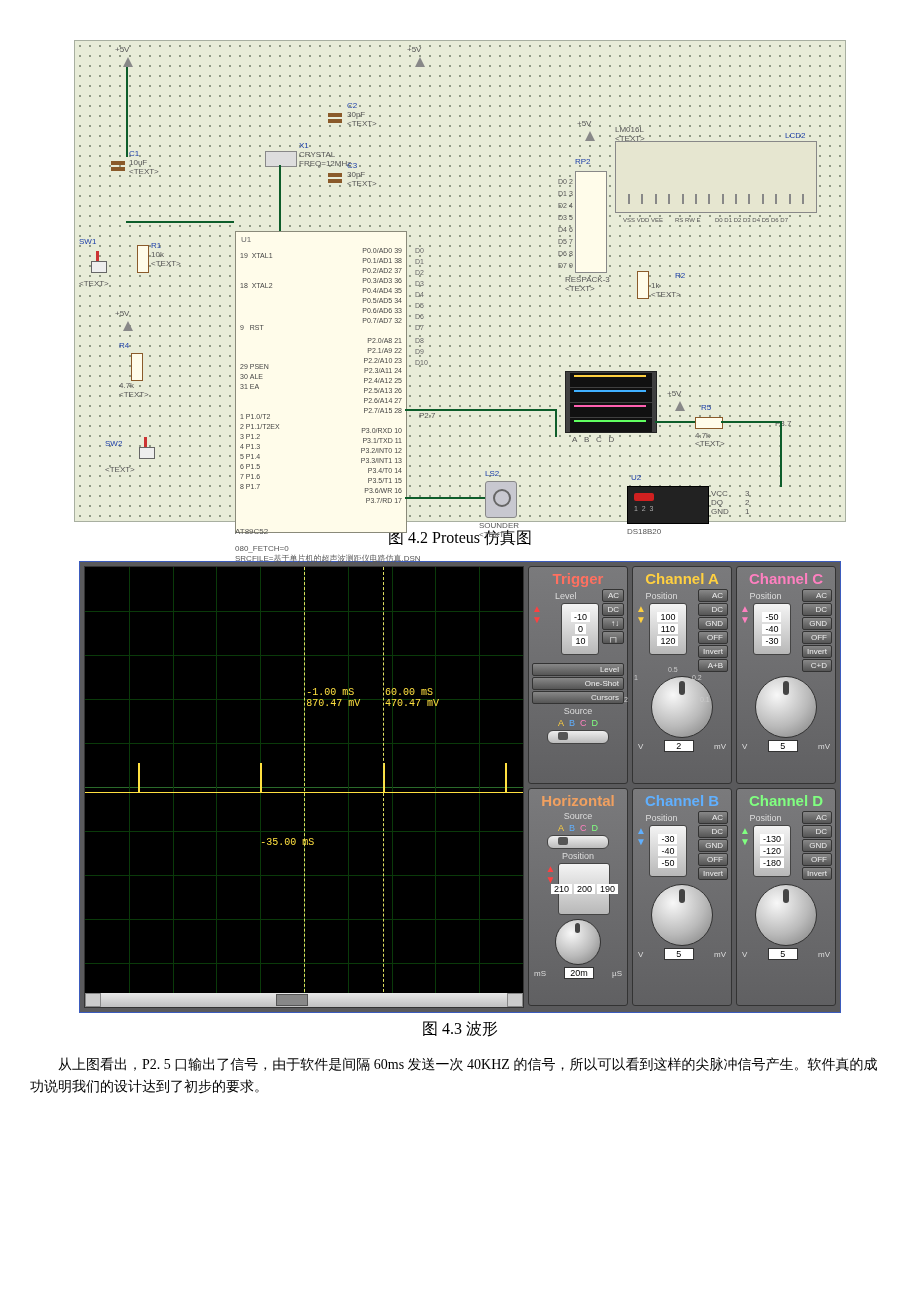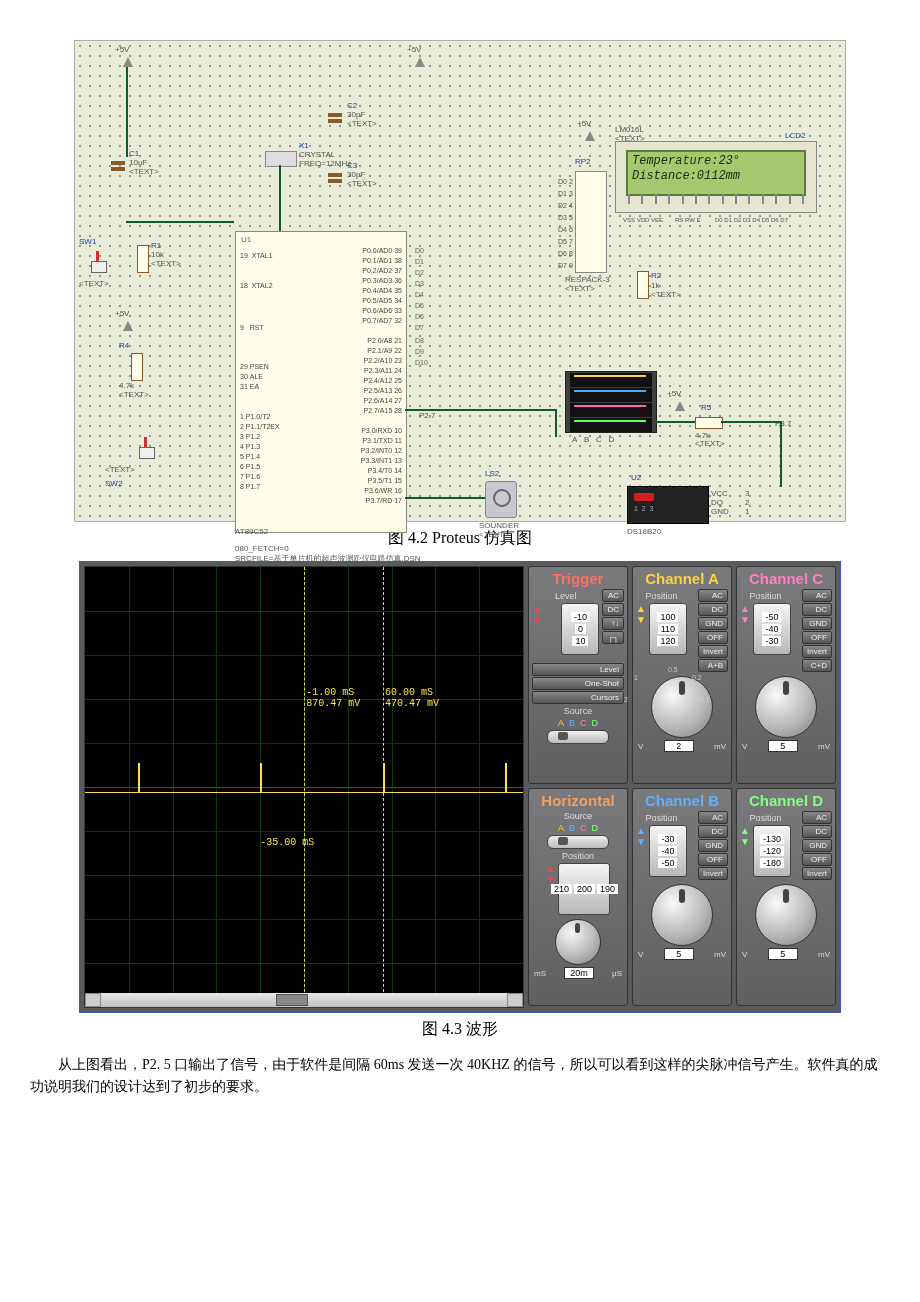--- a/index.html
+++ b/index.html
@@ -346,24 +346,20 @@
       <div class="rr">1</div>
     </div>
     <div class="lbl lbl-c" style="left:500px; top:116px;">RP2</div>
     <div class="lbl" style="left:490px; top:234px;">RESPACK-3</div>
     <div class="lbl" style="left:490px; top:243px;">&lt;TEXT&gt;</div>
 
     <div class="lbl" style="left:540px; top:84px;">LM016L</div>
     <div class="lbl lbl-c" style="left:710px; top:90px;">LCD2</div>
     <div class="lbl" style="left:540px; top:93px;">&lt;TEXT&gt;</div>
     <div class="lcd-board">
-      <div class="lcd-screen">
-        <div>Temperature:23°</div>
-        <div>Distance:0112mm</div>
-      </div>
       <div class="lcd-pins">
         <span></span>
           <span></span>
           <span></span>
           <span></span>
           <span></span>
           <span></span>
           <span></span>
           <span></span>
         <span></span>
@@ -372,21 +368,21 @@
           <span></span>
           <span></span>
           <span></span>
       </div>
     </div>
     <div class="lbl" style="left:548px; top:176px; font-size:6px;">VSS&nbsp;VDD&nbsp;VEE</div>
     <div class="lbl" style="left:600px; top:176px; font-size:6px;">RS&nbsp;RW&nbsp;E</div>
     <div class="lbl" style="left:640px; top:176px; font-size:6px;">D0&nbsp;D1&nbsp;D2&nbsp;D3&nbsp;D4&nbsp;D5&nbsp;D6&nbsp;D7</div>
 
     <div class="res" style="left:562px; top:230px;"></div>
-    <div class="lbl lbl-c" style="left:576px; top:230px;">R2</div>
+    <div class="lbl lbl-c" style="left:600px; top:230px;">R2</div>
     <div class="lbl" style="left:576px; top:240px;">1k</div>
     <div class="lbl" style="left:576px; top:249px;">&lt;TEXT&gt;</div>
 
     <div class="crystal" style="left:190px; top:110px;"></div>
     <div class="lbl lbl-c" style="left:224px; top:100px;">X1</div>
     <div class="lbl" style="left:224px; top:109px;">CRYSTAL</div>
     <div class="lbl" style="left:224px; top:118px;">FREQ=12MHz</div>
 
     <div class="cap" style="left:253px; top:68px;"></div>
     <div class="lbl lbl-c" style="left:272px; top:60px;">C2</div>
@@ -409,21 +405,21 @@
     <div class="res" style="left:62px; top:204px;"></div>
     <div class="lbl lbl-c" style="left:76px; top:200px;">R1</div>
     <div class="lbl" style="left:76px; top:209px;">10k</div>
     <div class="lbl" style="left:76px; top:218px;">&lt;TEXT&gt;</div>
 
     <div class="res" style="left:56px; top:312px;"></div>
     <div class="lbl lbl-c" style="left:44px; top:300px;">R4</div>
     <div class="lbl" style="left:44px; top:340px;">4.7k</div>
     <div class="lbl" style="left:44px; top:349px;">&lt;TEXT&gt;</div>
     <div class="switch" style="left:62px; top:396px;"></div>
-    <div class="lbl lbl-c" style="left:30px; top:398px;margin-top:40px;">SW2</div>
+    <div class="lbl lbl-c" style="left:30px; top:398px;">SW2</div>
     <div class="lbl" style="left:30px; top:424px;">&lt;TEXT&gt;</div>
 
     <div class="osc-block">
       <div class="row c1">
           <div class="sq" style="left:4px; width:72px;"></div>
         </div>
       <div class="row c2">
           <div class="sq" style="left:4px; width:72px;"></div>
         </div>
       <div class="row c3">

